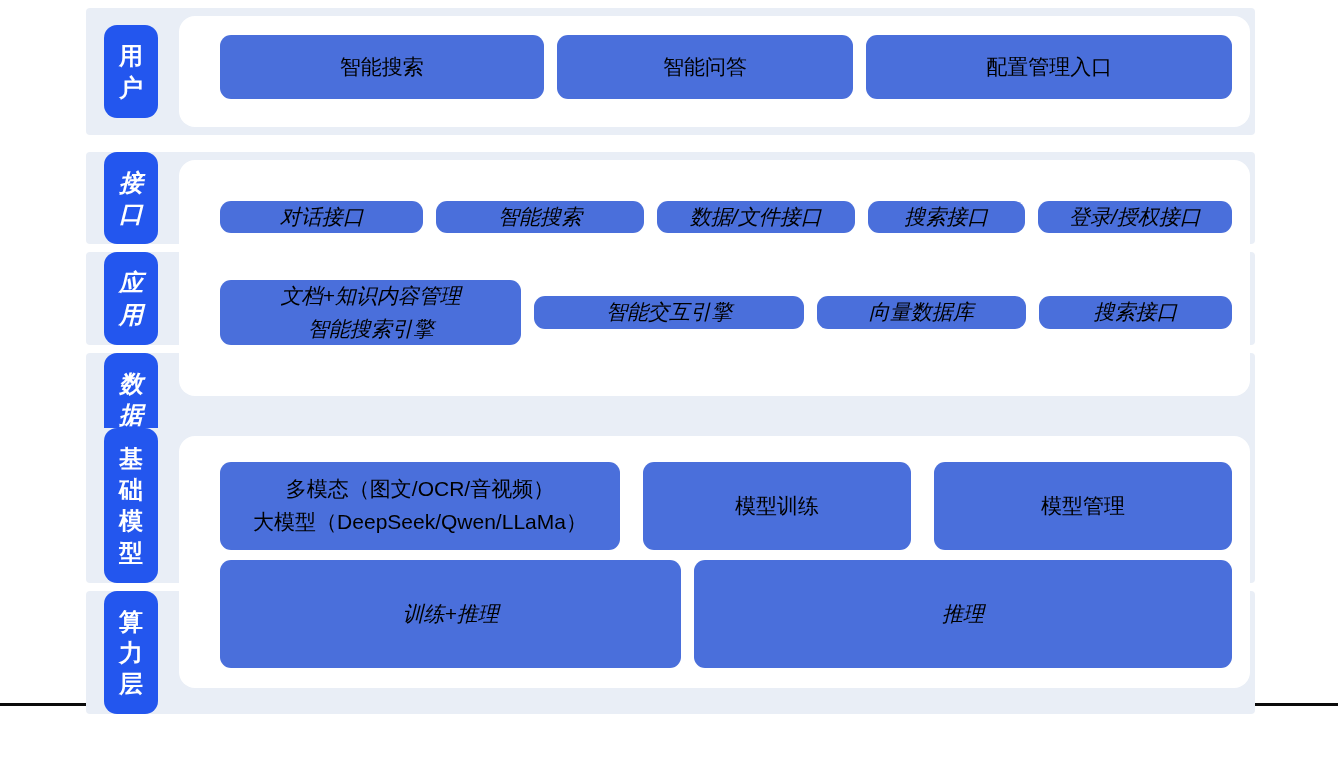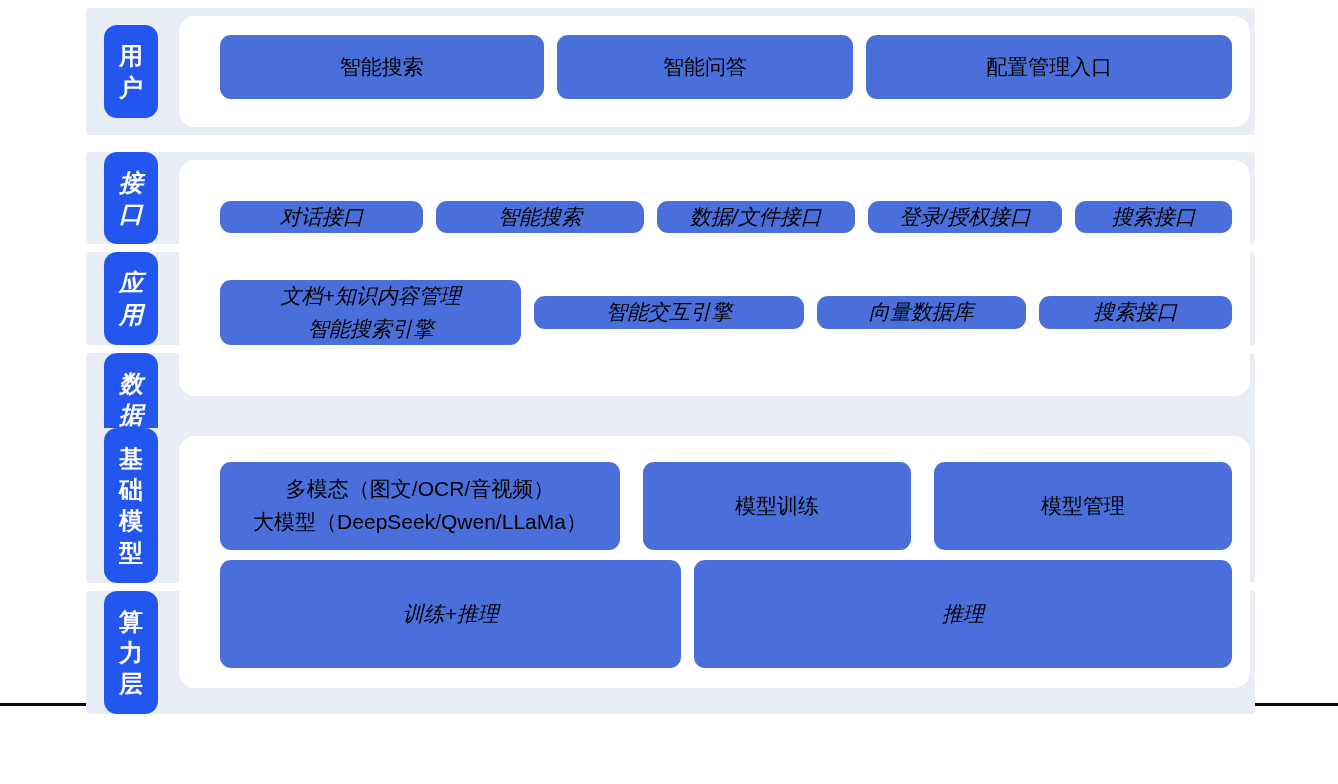--- a/index.html
+++ b/index.html
@@ -77,22 +77,22 @@
       </div>
       <div class="bg-row">
         <div class="pill">数据层</div>
       </div>
     </div>
     <div class="content">
       <div class="box-row h70">
         <div class="box" style="flex:205 1 0">对话接口</div>
         <div class="box" style="flex:209 1 0">智能搜索</div>
         <div class="box" style="flex:200 1 0">数据/文件接口</div>
+        <div class="box" style="flex:158 1 0">搜索接口</div>
         <div class="box" style="flex:196 1 0">登录/授权接口</div>
-        <div class="box" style="flex:158 1 0">搜索接口</div>
       </div>
       <div class="box-row h95">
         <div class="box" style="flex:301 1 0">文档+知识内容管理
 智能搜索引擎</div>
         <div class="box" style="flex:269 1 0">智能交互引擎</div>
         <div class="box" style="flex:209 1 0">向量数据库</div>
         <div class="box" style="flex:193 1 0">搜索接口</div>
       </div>
     </div>
   </section>

